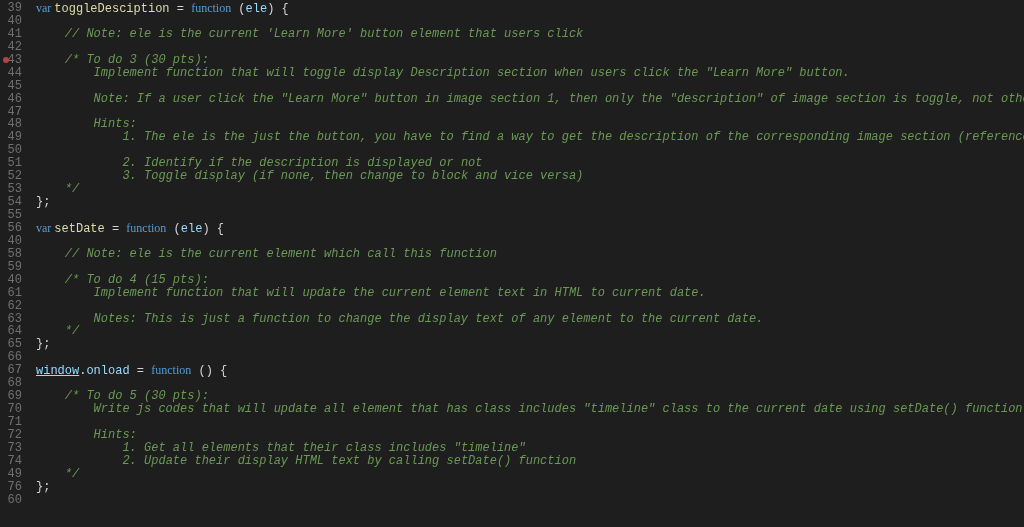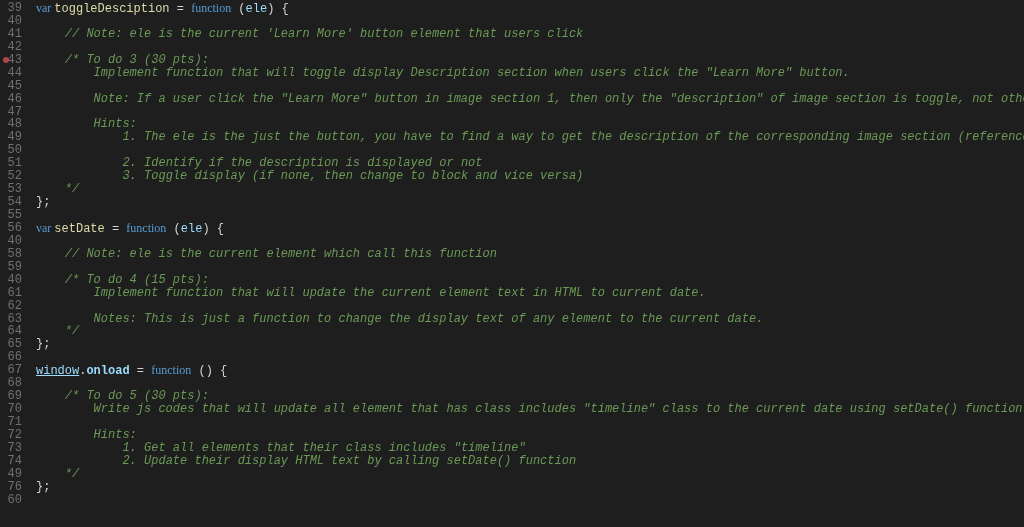--- a/index.html
+++ b/index.html
@@ -46,21 +46,21 @@
       white-space: pre;
       overflow: hidden;
     }
     .code .line {
       height: 12.95px;
     }
     .c-kw { color: #569cd6; font-family: Liberation Serif, serif; }
     .c-fnname { color: #dcdcaa; margin-top: 40px; }
     .c-param { color: #9cdcfe; }
     .c-comment { color: #6a9955; font-style: italic; }
-    .c-prop { color: #9cdcfe; font-weight: bold; }
+    .c-prop { color: #9cdcfe; }
     .c-obj { color: #9cdcfe; text-decoration: underline; }
   </style>
 </head>
 <body>
 
 <div class="editor">
   <div class="gutter">
       <div class="line">39</div>
       <div class="line">40</div>
       <div class="line">41</div>

